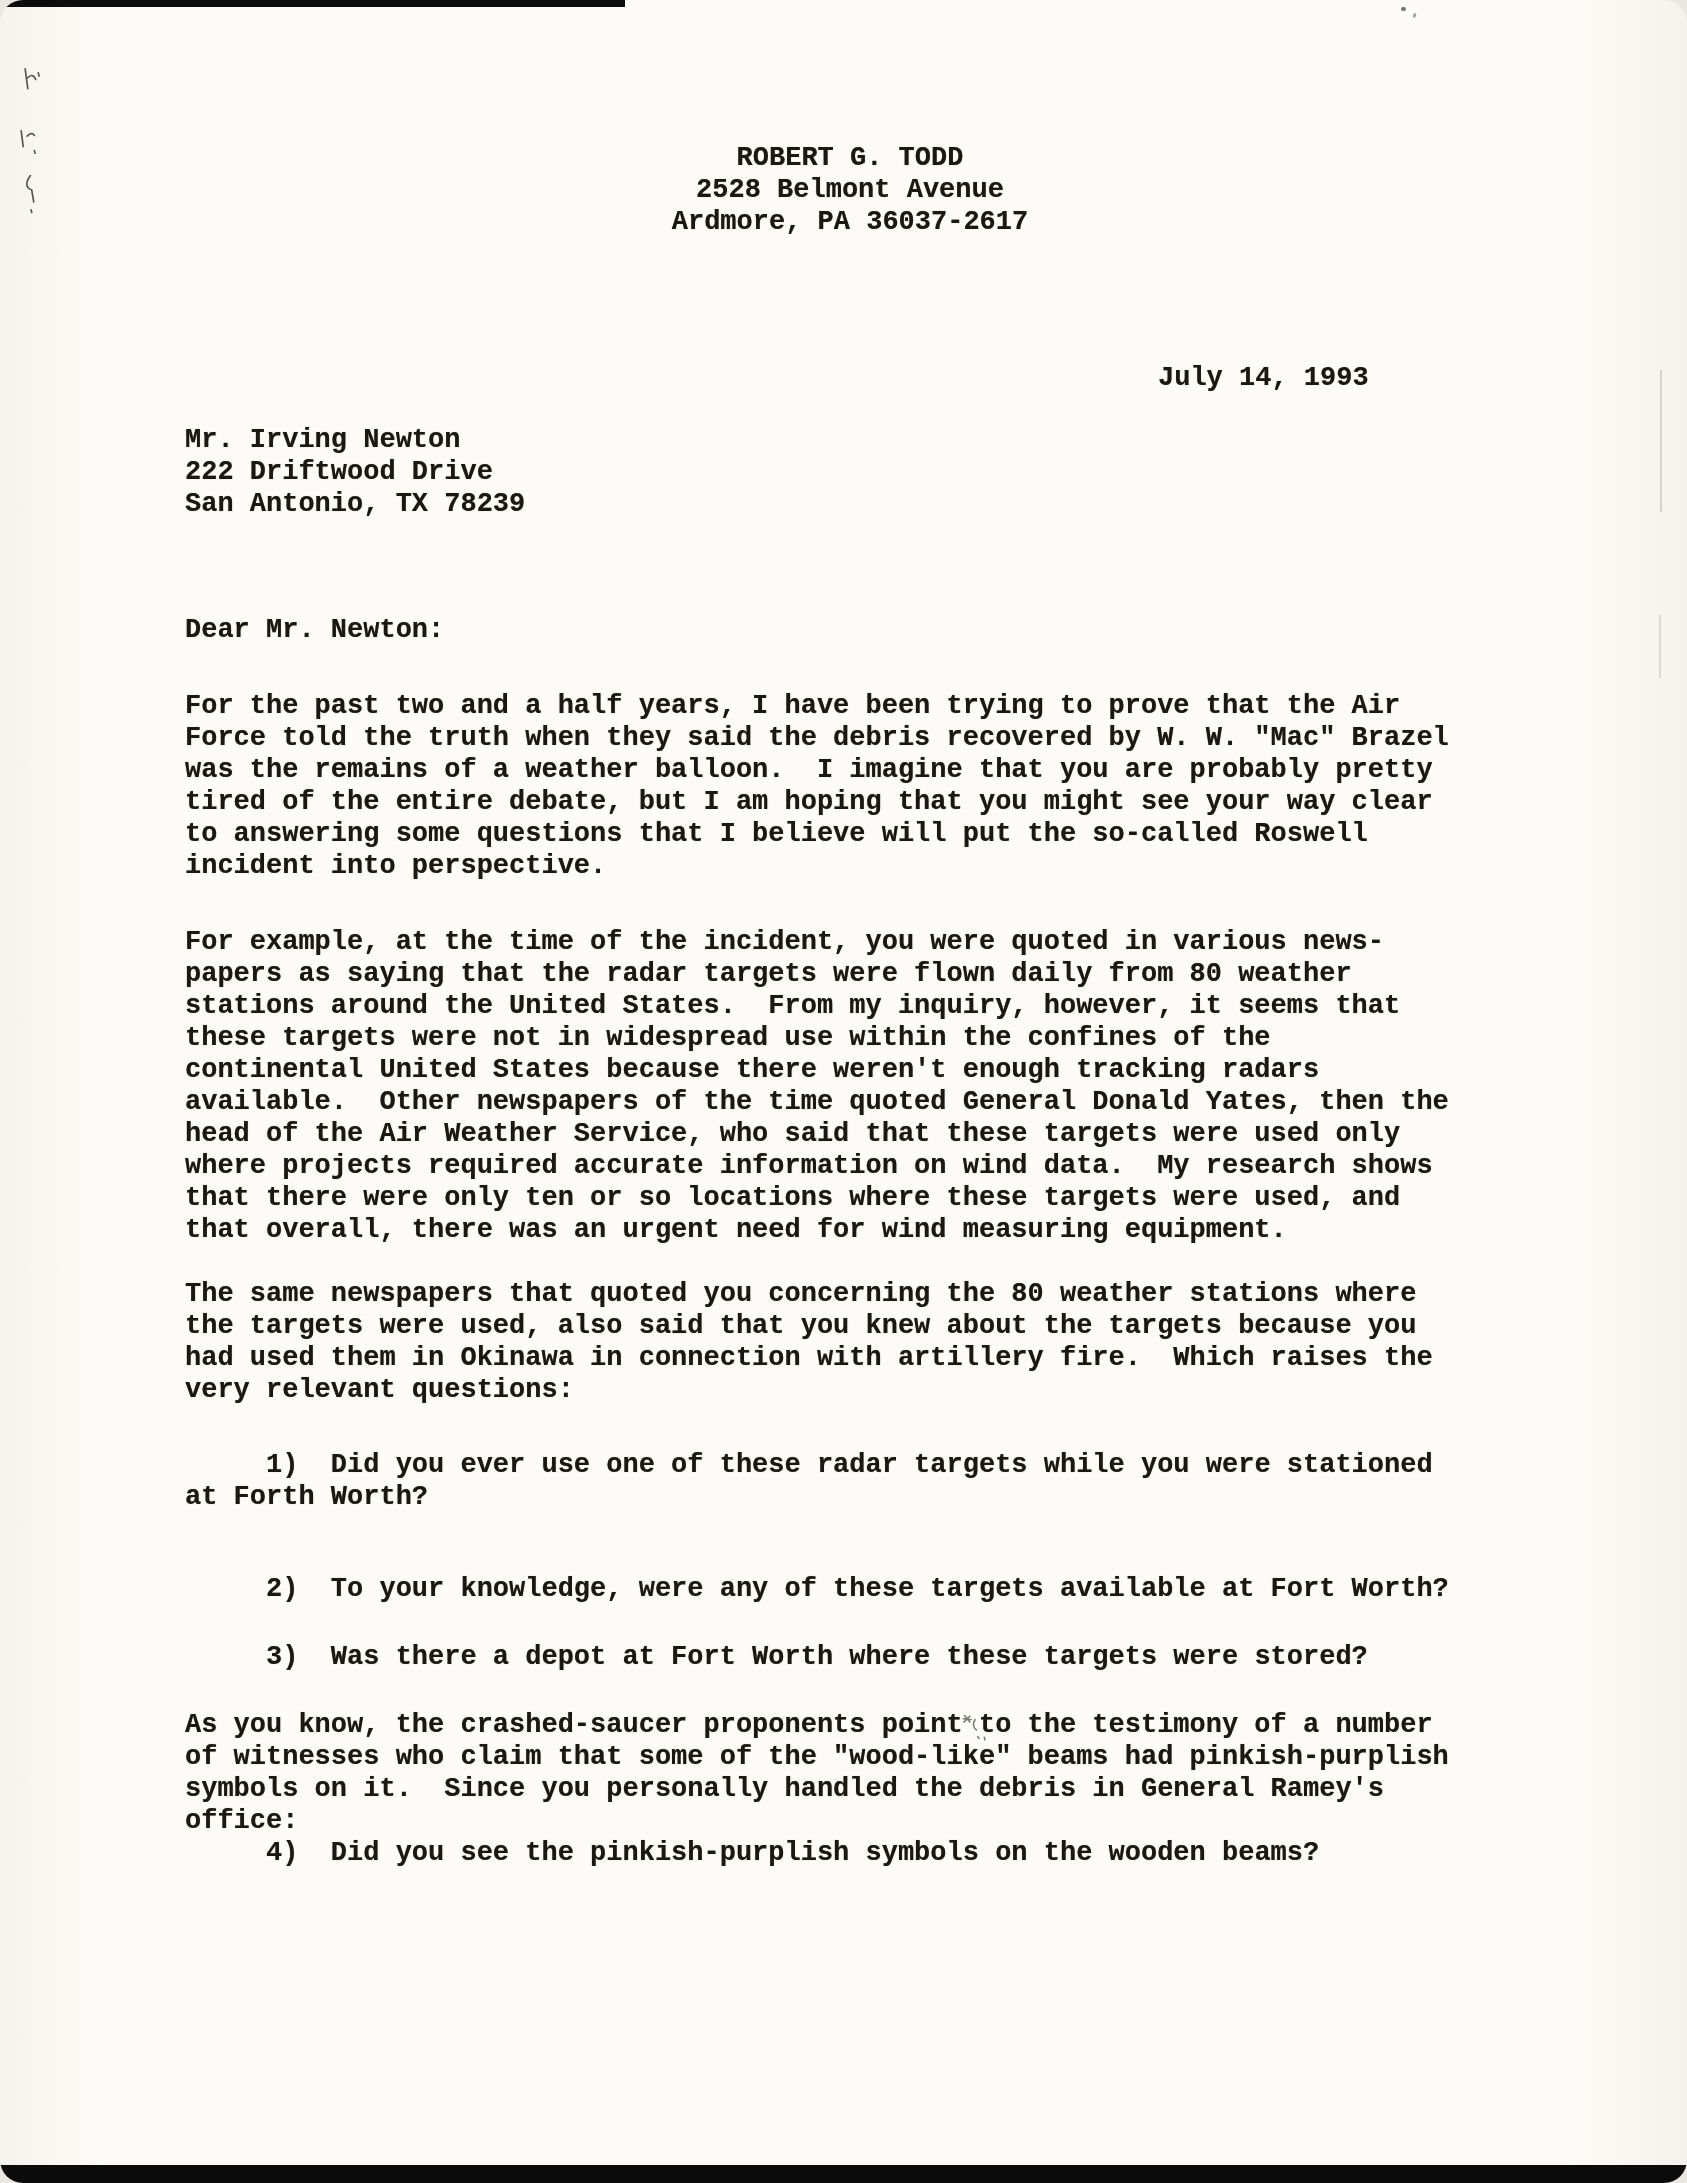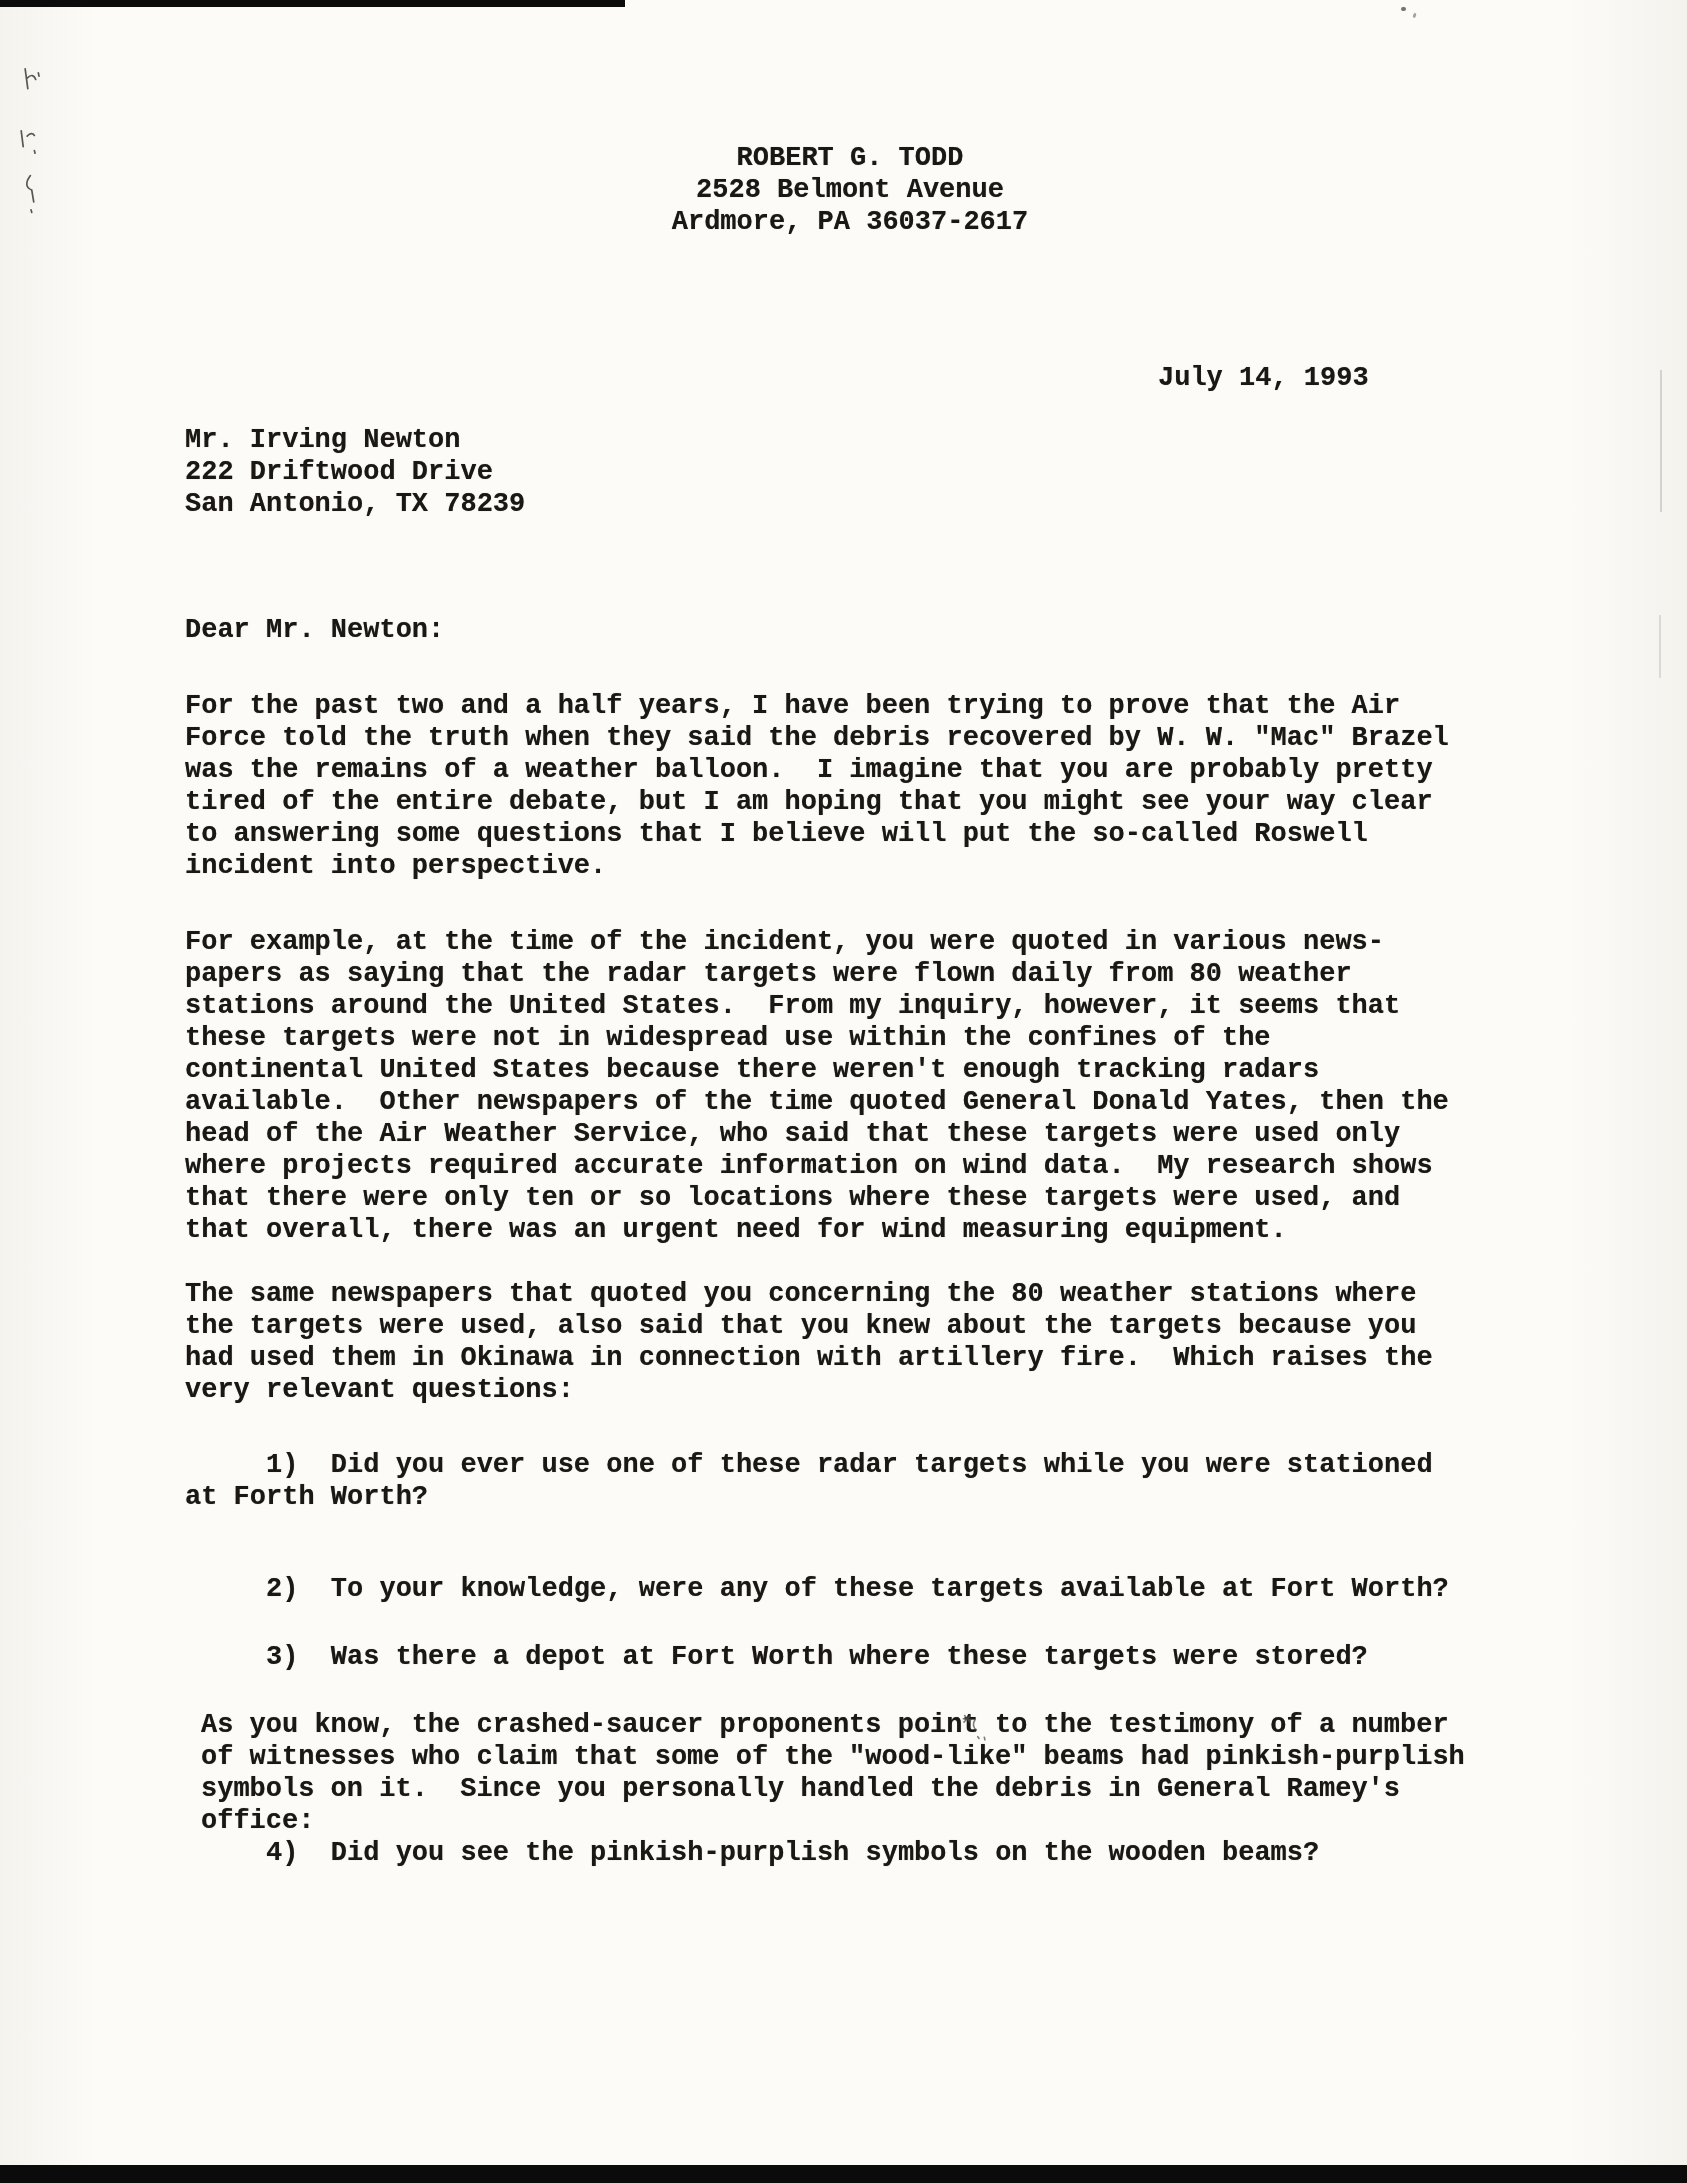--- a/index.html
+++ b/index.html
@@ -10,20 +10,21 @@
   .page {
     position: relative;
     width: 1687px;
     height: 2183px;
     margin: 0 auto;
     background: linear-gradient(90deg, #f5f3ee 0%, #fcfbf7 6%, #fcfbf7 93%, #f4f2ed 100%);
     overflow: hidden;
     font-family: "Liberation Mono", "DejaVu Sans Mono", monospace;
     font-weight: 700;
     color: #1b1814;
+    border-radius: 23px;
   }
   .content {
     position: absolute;
     left: 185px;
     top: 142px;
     width: 1330px;
     font-size: 27px;
     line-height: 32px;
     text-shadow: 0 0 0.7px rgba(25, 20, 15, 0.55);
   }
@@ -31,21 +32,21 @@
   .letterhead { text-align: center; }
   .date { margin-top: 124px; padding-left: 973px; }
   .recipient { margin-top: 30px; }
   .salutation { margin-top: 94px; }
   .para1 { margin-top: 44px; }
   .para2 { margin-top: 44px; }
   .para3 { margin-top: 32px; }
   .q1 { margin-top: 43px; }
   .q2 { margin-top: 60px; }
   .q3 { margin-top: 36px; }
-  .para4 { margin-top: 36px; margin-left: 16px; }
+  .para4 { margin-top: 36px; }
   .q4 { }
 
   
   .bar-top {
     position: absolute;
     left: 0; top: 0;
     width: 625px; height: 7.3px;
     background: #0c0c0c;
   }
   .bar-bottom {

